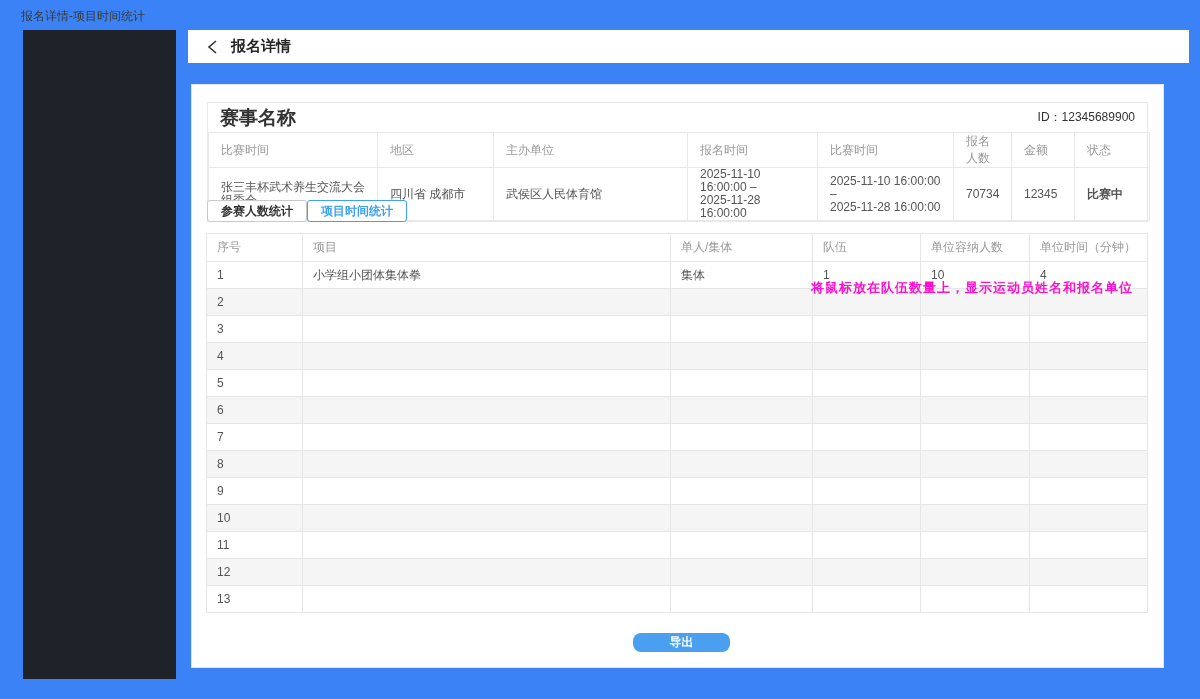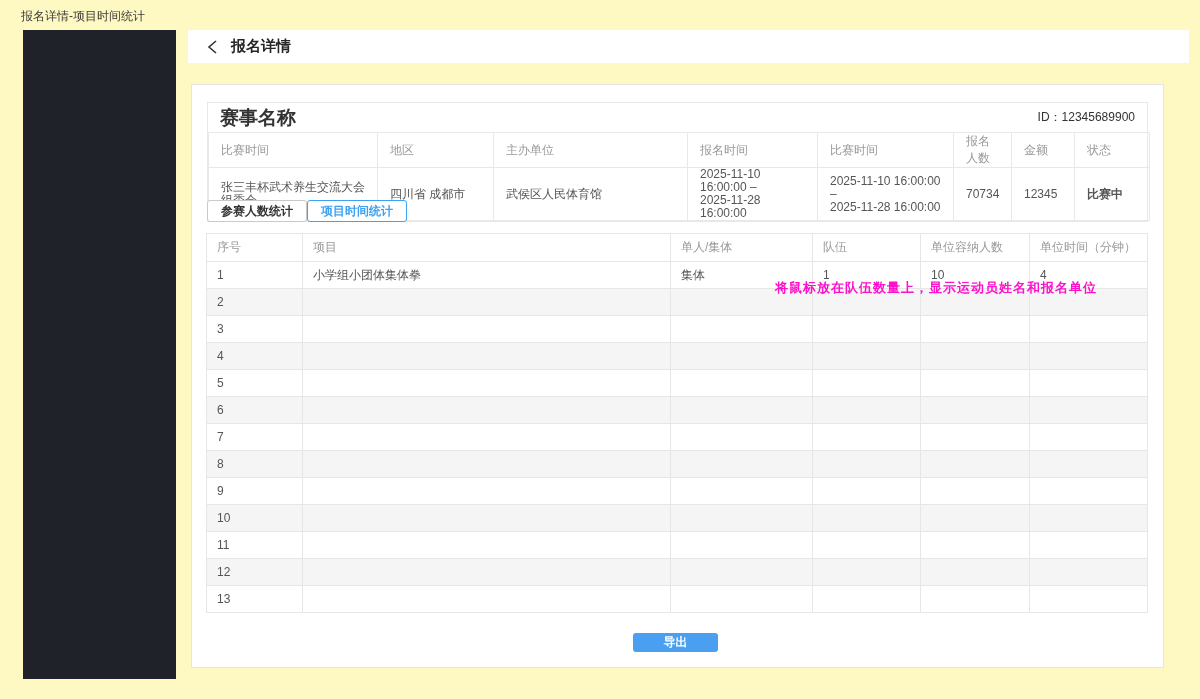--- a/index.html
+++ b/index.html
@@ -1,21 +1,21 @@
 <!DOCTYPE html>
 <html><head>
 <meta charset="utf-8">
 <style>
   html,body { margin:0; padding:0; }
   body {
     background:#efefef;
     font-family:"Liberation Sans","DejaVu Sans",sans-serif;
     -webkit-font-smoothing:antialiased;
   }
-  #app { position:relative; width:1200px; height:699px; background:#fef9c3; overflow:hidden; }
+  #app { position:relative; width:1200px; height:699px; background:#3b82f6; overflow:hidden; }
 
   .window-label { position:absolute; left:21px; top:8px; font-size:12px; color:#3a3a3a; }
 
   .sidebar { position:absolute; left:23px; top:30px; width:153px; height:649px; background:#20222a; }
 
   .topbar { position:absolute; left:176px; top:30px; width:1001px; height:33px; background:#fff;
             display:flex; align-items:center; box-sizing:border-box;margin-left:12px; }
   .back-btn { margin-left:18px; display:flex; align-items:center; cursor:pointer; background:none; border:none; padding:0; }
   .page-title { font-size:15px; font-weight:bold; color:#262626; margin:0 0 0 12px; }
 
@@ -41,22 +41,22 @@
 
   .main-table { position:absolute; left:14px; top:148px; width:941px; border-collapse:collapse; table-layout:fixed; background:#fff; }
   .main-table th, .main-table td { border:1px solid #e6e6e6; font-size:12px; text-align:left; padding:0 10px; overflow:hidden; }
   .main-table th { color:#999; font-weight:normal; height:27px; }
   .main-table td { color:#555; height:26px; }
   .main-table tbody tr:nth-child(even) td { background:#f5f5f5; }
 
   .annotation { position:absolute; left:583px; top:194px; font-size:13px; font-weight:bold;
                 color:#ff10cc; letter-spacing:1px; white-space:nowrap; z-index:5; pointer-events:none; }
 
-  .export-btn { position:absolute; left:441px; top:548px; width:85px; height:19px; background:#4a9ff0;
-                color:#fff; font-size:12px; font-weight:bold; border:none; border-radius:3px;
+  .export-btn { position:absolute; left:441px; top:548px; width:97px; height:19px; background:#4a9ff0;
+                color:#fff; font-size:12px; font-weight:bold; border:none; border-radius:8px;
                 cursor:pointer; line-height:19px; padding:0; text-align:center; }
 </style>
 </head>
 <body>
 
 <div id="app">
 
   <div class="window-label">报名详情-项目时间统计</div>
 
   <aside class="sidebar"></aside>
@@ -242,18 +242,18 @@
             <td>13</td>
             <td></td>
             <td></td>
             <td></td>
             <td></td>
             <td></td>
           </tr>
         </tbody>
     </table>
 
-    <div class="annotation" style="color: rgb(255, 16, 204);">将鼠标放在队伍数量上，显示运动员姓名和报名单位</div>
+    <div class="annotation" style="color: rgb(255, 16, 204); margin-left: 36px;">将鼠标放在队伍数量上，显示运动员姓名和报名单位</div>
 
     <button class="export-btn" style="background: rgb(74, 159, 240);">导出</button>
 
   </main>
 </div>
 
 </body></html>

